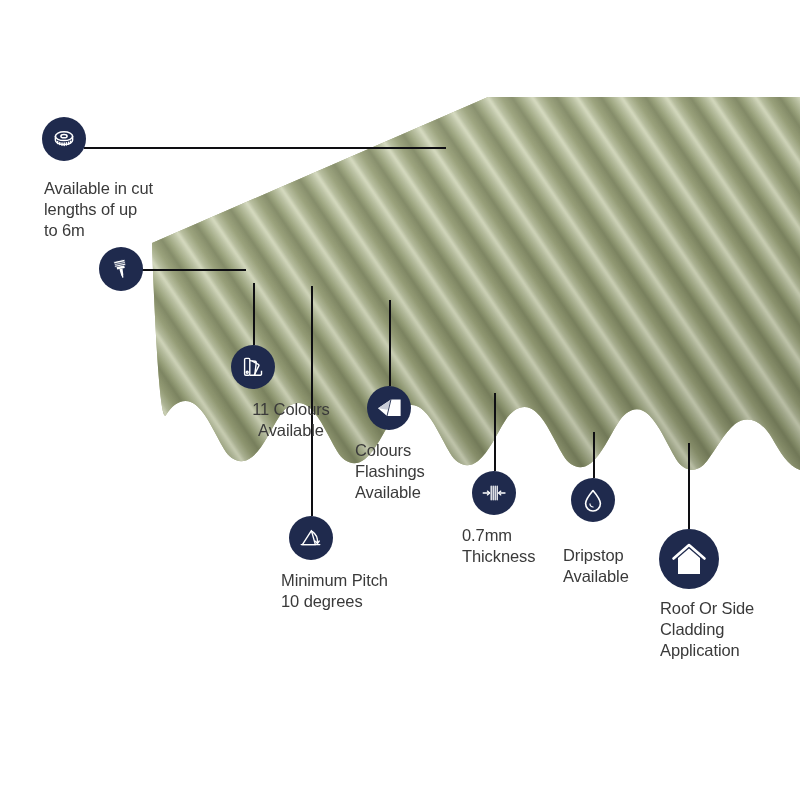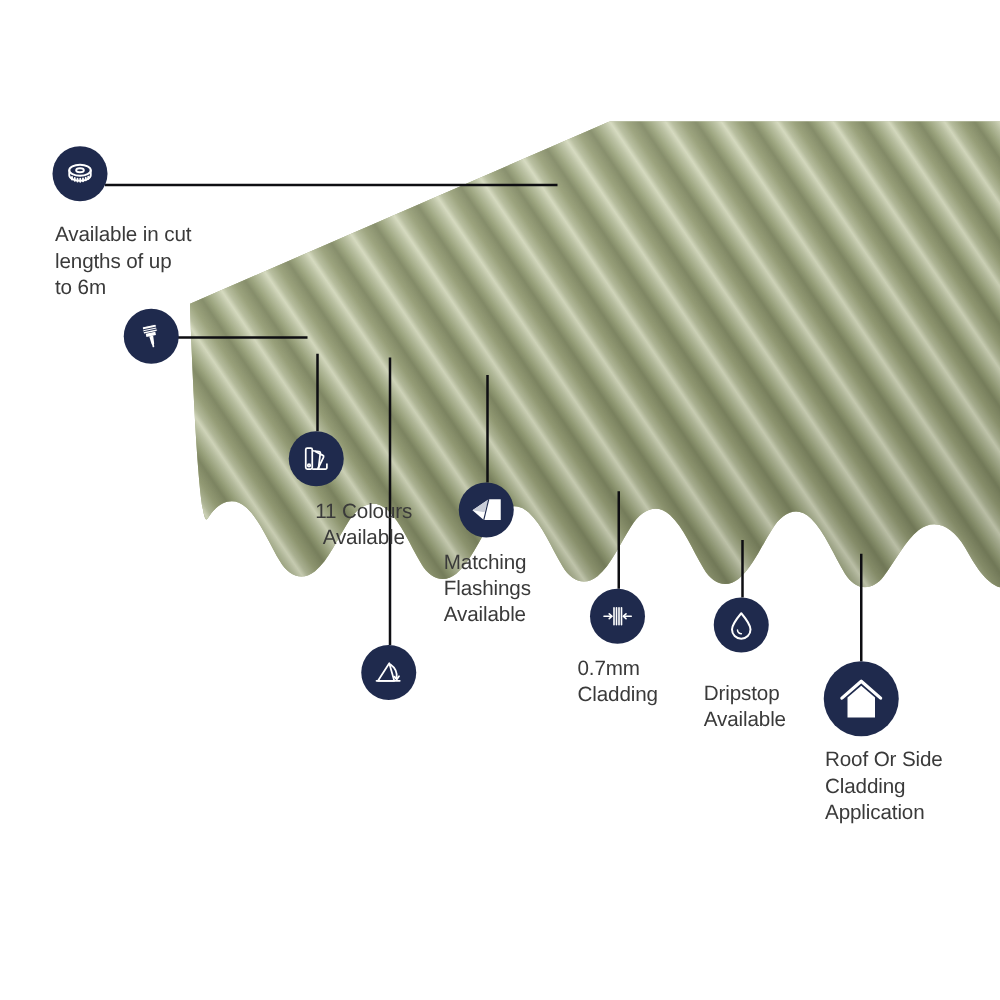--- a/index.html
+++ b/index.html
@@ -166,52 +166,54 @@
 
   <div class="badge" style="left:367px;top:386px;width:44px;height:44px;">
     <span>
       <svg width="30" height="30" viewBox="0 0 30 30">
         <path d="M4.0 15.2 L17.0 6.4 L26.6 6.4 L26.6 23.0 L13.0 23.0 Z" fill="#ffffff"></path>
         <path d="M4.0 15.2 L17.0 6.4 L13.6 16.8 Z" fill="#c9cdd8"></path>
         <path d="M17.0 6.4 L13.0 23.0" stroke="#1f2a4d" stroke-width="0.9" fill="none"></path>
       </svg>
     </span>
   </div>
-  <div class="clabel" style="left:355px;top:440px;width:130px;">Matching
+  <div class="clabel" style="left:355px;top:440px;width:130px;">Colours
 Flashings
 Available</div>
 
   <div class="badge" style="left:289px;top:516px;width:44px;height:44px;">
     <span>
       <svg width="26" height="26" viewBox="0 0 26 26">
         <g fill="none" stroke="#ffffff" stroke-width="1.4" stroke-linecap="round" stroke-linejoin="round">
           <path d="M4.4 19.6 L13.4 5.6 L17.4 19.6 Z"></path>
           <path d="M3.2 19.6 H21.8"></path>
           <path d="M14.4 6.6 C18.4 9.4 19.8 14.0 19.3 17.6"></path>
           <path d="M17.5 16.3 L19.4 18.6 L21.2 16.0"></path>
         </g>
       </svg>
     </span>
   </div>
+  <div class="clabel" style="left:281px;top:570px;width:170px;">Minimum Pitch
+10 degrees</div>
 
   <div class="badge" style="left:472px;top:471px;width:44px;height:44px;">
     <span>
       <svg width="28" height="28" viewBox="0 0 28 28">
         <g stroke="#ffffff" stroke-width="1.3" fill="none" stroke-linecap="round">
           <path d="M11.2 7.2 V20.8 M13.2 7.2 V20.8 M15.2 7.2 V20.8 M17.2 7.2 V20.8"></path>
           <path d="M3.2 14 H9.2"></path>
           <path d="M7.4 12.1 L9.6 14 L7.4 15.9" stroke-linejoin="round"></path>
           <path d="M25.0 14 H19.0"></path>
           <path d="M20.8 12.1 L18.6 14 L20.8 15.9" stroke-linejoin="round"></path>
         </g>
       </svg>
     </span>
   </div>
   <div class="clabel" style="left:462px;top:525px;width:130px;">0.7mm
-Cladding</div>
+Thickness</div>
 
   <div class="badge" style="left:571px;top:478px;width:44px;height:44px;">
     <span>
       <svg width="26" height="26" viewBox="0 0 26 26">
         <path d="M13 3.6 C13 3.6 5.6 12.4 5.6 16.6 a7.4 7.4 0 0 0 14.8 0 C20.4 12.4 13 3.6 13 3.6 Z" fill="none" stroke="#ffffff" stroke-width="1.6" stroke-linejoin="round"></path>
         <path d="M10.0 16.9 a3.1 3.1 0 0 0 3.1 3.1" fill="none" stroke="#ffffff" stroke-width="1.2" stroke-linecap="round"></path>
       </svg>
     </span>
   </div>
   <div class="clabel" style="left:563px;top:545px;width:130px;">Dripstop

